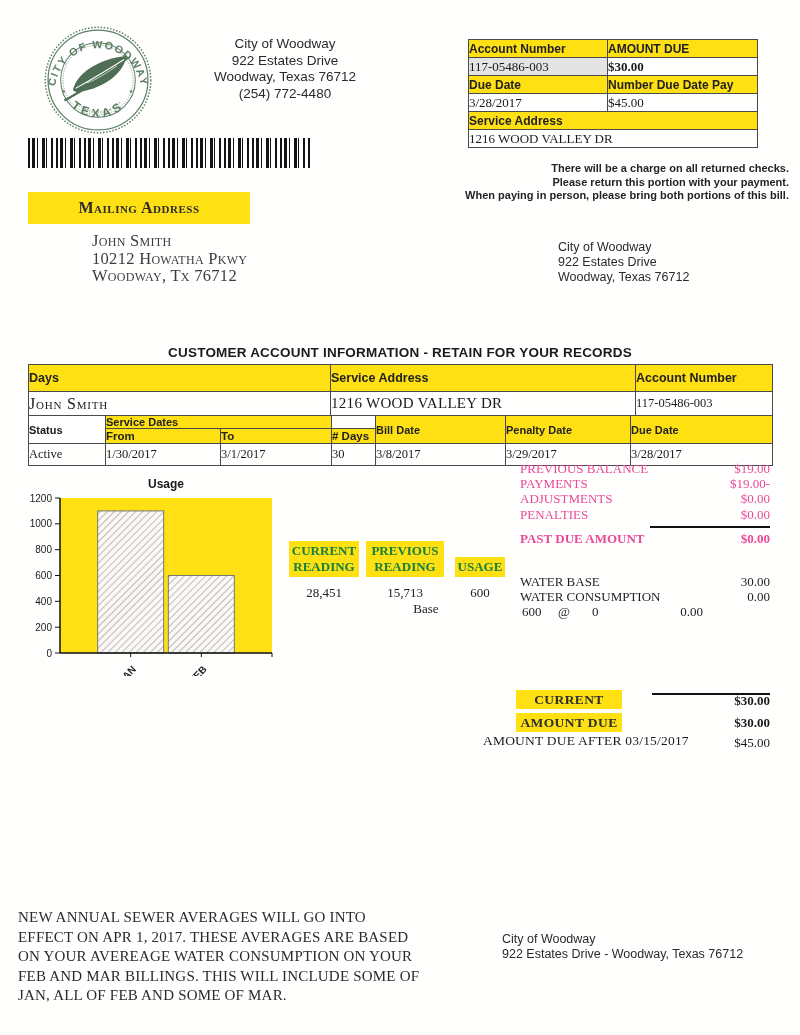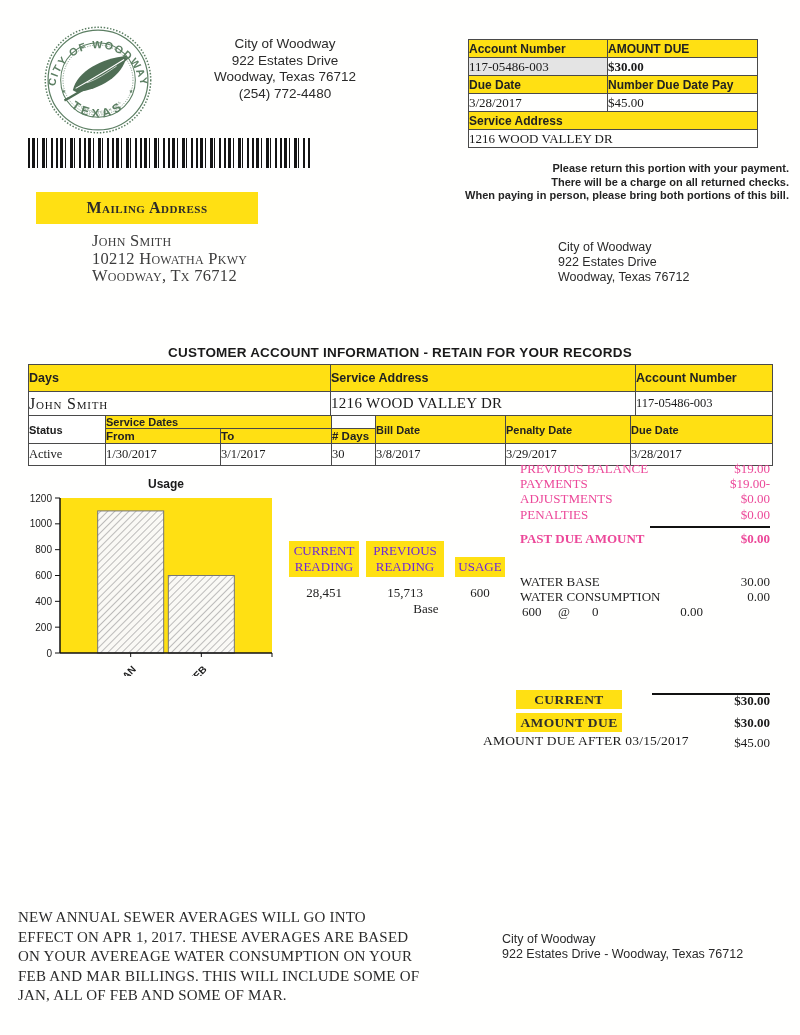--- a/index.html
+++ b/index.html
@@ -1,21 +1,21 @@
 <!DOCTYPE html>
 <html><head>
 <meta charset="utf-8">
 <style>
   html,body{margin:0;padding:0;background:#e8e8e8;}
   .page{position:relative;width:800px;height:1035px;background:#fefefdf5;background:#fffffe;
         font-family:"Liberation Sans", sans-serif;color:#1a1a1a;overflow:hidden;margin:0 auto;}
   .abs{position:absolute;}
   .sc{font-variant:small-caps;}
   .b{font-weight:bold;}
-  .yellow{background:#FFE013;margin-left:8px;}
+  .yellow{background:#FFE013;}
 
   
   .seal{left:42px;top:24px;width:112px;height:112px;}
 
   
   .remit{left:180px;top:36px;width:210px;text-align:center;font-size:13.5px;line-height:16.5px;color:#2a2a2a;}
 
   
   .acct{left:468px;top:39px;}
   table{border-collapse:collapse;table-layout:fixed;}
@@ -58,22 +58,22 @@
   .tbl2 .status{font-weight:bold;font-size:13px;background:#fff;}
   .tbl2 .big{font-size:12.5px;}
   .tbl2 .dv td{height:21px;font-family:"Liberation Serif", serif;font-size:12.5px;}
 
   .balance{left:520px;top:461px;width:250px;font-family:"Liberation Serif", serif;font-size:13px;color:#ec4899;}
   .balance .row{display:flex;justify-content:space-between;height:15.2px;line-height:15.2px;}
   .balance .rule{margin:4px 0 3px auto;width:120px;border-top:2px solid #111;}
 
   .chart{left:22px;top:476px;width:268px;height:200px;}
 
-  .ylab{position:absolute;background:#FFE013;font-family:"Liberation Serif", serif;font-weight:normal;
-        font-size:13px;color:#6d28d9;text-align:center;line-height:16px;padding:2px 0;}
+  .ylab{position:absolute;background:#FFE013;font-family:"Liberation Serif", serif;font-weight:bold;
+        font-size:13px;color:#15803d;text-align:center;line-height:16px;padding:2px 0;}
   .cur-label{left:289px;top:541px;width:70px;}
   .prev-label{left:366px;top:541px;width:78px;}
   .usage-label{left:455px;top:557px;width:50px;}
   .rdval{position:absolute;font-family:"Liberation Serif", serif;font-size:13px;text-align:center;color:#222;}
   .cur-val{left:289px;top:585px;width:70px;}
   .prev-val{left:366px;top:585px;width:78px;}
   .usage-val{left:455px;top:585px;width:50px;}
   .base-note{left:396px;top:601px;width:60px;}
 
   .charges{left:520px;top:574px;width:250px;font-family:"Liberation Serif", serif;font-size:13px;color:#1e1e1e;}
@@ -170,22 +170,22 @@
       <tr>
         <td class="val" colspan="2">1216 WOOD VALLEY DR</td>
       </tr>
     </tbody>
       </table>
   </div>
 
   <div class="abs barcode"></div>
 
   <div class="abs notices">
+    <div>There will be a charge on all returned checks.</div>
     <div>Please return this portion with your payment.</div>
-    <div>There will be a charge on all returned checks.</div>
     <div>When paying in person, please bring both portions of this bill.</div>
   </div>
 
   <div class="abs mail-label yellow">Mailing Address</div>
   <div class="abs recipient">
     <div>John Smith</div>
     <div>10212 Howatha Pkwy</div>
     <div>Woodway, Tx 76712</div>
   </div>
   <div class="abs return-addr">

